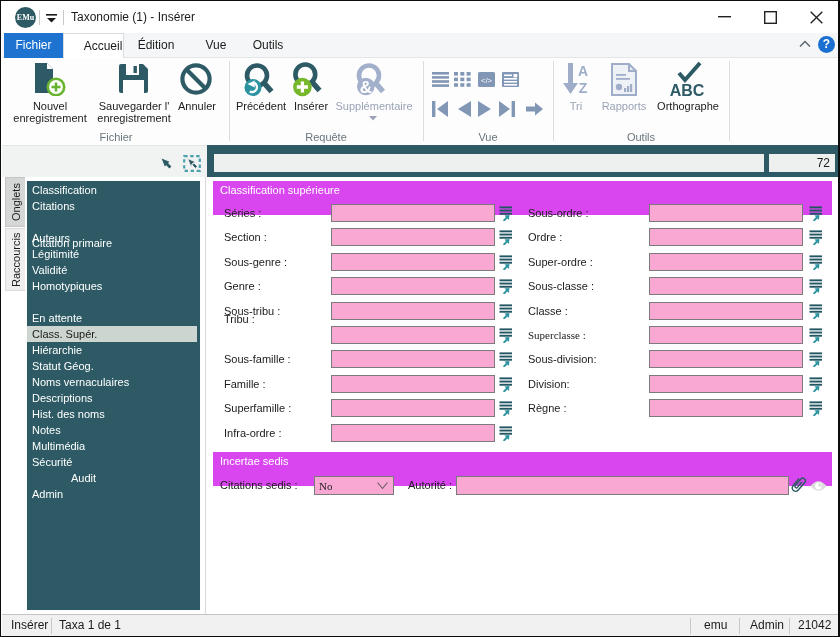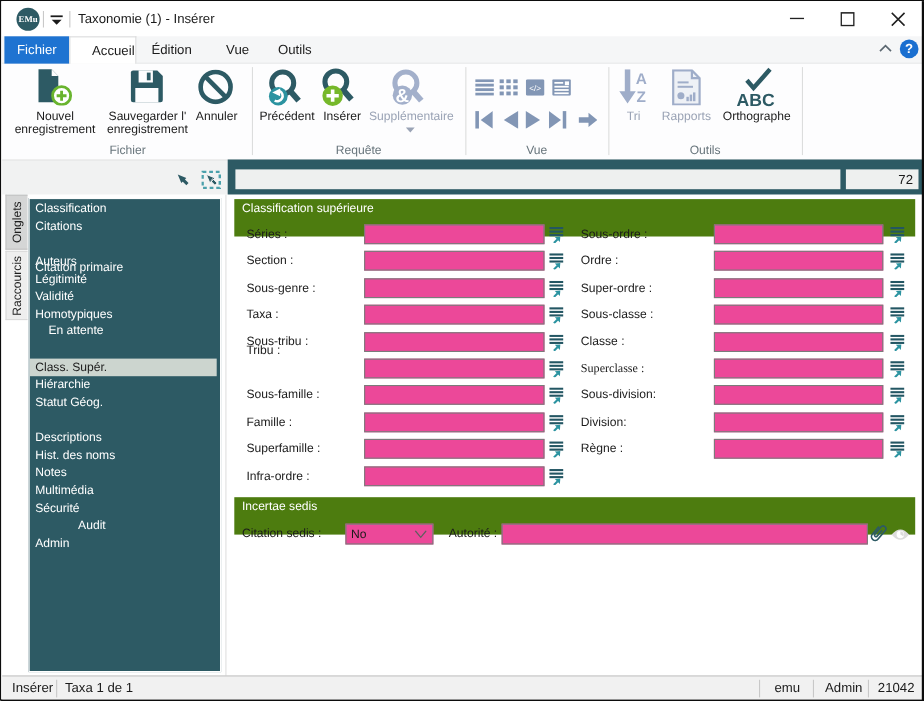--- a/index.html
+++ b/index.html
@@ -49,23 +49,23 @@
   .vtab { position:absolute; left:3px; width:20px; text-align:center; }
   .vtab span { display:inline-block; writing-mode:vertical-rl; transform:rotate(180deg); white-space:nowrap; font-size:11px; height:100%; line-height:18px; }
   #vtab1 { top:0; height:50px; background:#d5d6d6; border:1px solid #c3c4c4; border-right:none; }
   #vtab2 { top:51px; height:63px; background:#eeeeee; border:1px solid #dadada; border-right:none; }
   #sidepanel { position:absolute; left:24px; top:3px; width:175px; height:431px; background:#2d5a64; border:1px solid #fdfdfd; }
   .sitem { position:absolute; left:0; width:170px; height:16px; line-height:16px; color:#fff; padding-left:5px; }
   .sitem.sel { background:#ccd5cf; color:#1b1b1b; }
 
   
   #form { position:absolute; left:204px; top:0; width:634px; height:438px; background:#fff; }
-  .shead { position:absolute; left:7px; width:619px; height:34px; background:#4d7c0f; color:#fff; line-height:18px; padding-left:7px; }
+  .shead { position:absolute; left:7px; width:619px; height:34px; background:#d946ef; color:#fff; line-height:18px; padding-left:7px; }
   .flabel { position:absolute; height:18px; line-height:18px; }
-  .finput { position:absolute; height:18px; background:#ec4899; border:1px solid #7b7b7b; }
+  .finput { position:absolute; height:18px; background:#f9a8d4; border:1px solid #7b7b7b;font-family:Liberation Serif, serif; }
   .licon { position:absolute; width:14px; height:15px; }
 
   
   #status { position:absolute; left:1px; top:613px; width:838px; height:23px; background:#f1f1f1; border-top:1px solid #c4c4c4; font-size:12px; }
   #status .ssep { position:absolute; top:3px; width:1px; height:16px; background:#c8c8c8; }
   #status div.txt { position:absolute; top:0; line-height:21px; }
 </style>
 </head>
 <body>
 <div id="win">
@@ -261,24 +261,25 @@
     <div class="vtab" id="vtab1"><span>Onglets</span></div>
     <div class="vtab" id="vtab2"><span>Raccourcis</span></div>
     <div id="sidepanel">
         <div class="sitem" style="top: 1px;">Classification</div>
         <div class="sitem" style="top: 17px;">Citations</div>
         <div class="sitem" style="top: 33px; margin-top: 21px;">Citation primaire</div>
         <div class="sitem" style="top: 49px;">Auteurs</div>
         <div class="sitem" style="top: 65px;">Légitimité</div>
         <div class="sitem" style="top: 81px;">Validité</div>
         <div class="sitem" style="top: 97px;">Homotypiques</div>
-        <div class="sitem" style="top: 112px; margin-left: 12px;">En attente</div>
+        <div class="sitem" style="top: 129px;">En attente</div>
         <div class="sitem sel" style="top: 145px;">Class. Supér.</div>
         <div class="sitem" style="top: 161px;">Hiérarchie</div>
         <div class="sitem" style="top: 177px;">Statut Géog.</div>
+        <div class="sitem" style="top: 193px;">Noms vernaculaires</div>
         <div class="sitem" style="top: 209px;">Descriptions</div>
         <div class="sitem" style="top: 225px;">Hist. des noms</div>
         <div class="sitem" style="top: 241px;">Notes</div>
         <div class="sitem" style="top: 257px;">Multimédia</div>
         <div class="sitem" style="top: 273px;">Sécurité</div>
         <div class="sitem" style="top: 289px; margin-left: 39px;">Audit</div>
         <div class="sitem" style="top: 305px;">Admin</div>
       </div>
     <div class="abs" style="left:203px;top:0;width:1px;height:438px;background:#d8d8d8"></div>
     <div id="form">
@@ -342,21 +343,21 @@
         <div class="finput" style="left: 443px; top: 76px; width: 154px;"></div>
         <svg class="licon" viewBox="0 0 14 15" style="left:603px;top:78px">
           <rect x="0.5" y="0.4" width="12.5" height="1.9" fill="#235663"></rect>
           <rect x="0.5" y="3.6" width="12.5" height="1.9" fill="#235663"></rect>
           <rect x="0.5" y="6.8" width="12.5" height="1.9" fill="#235663"></rect>
           <g transform="rotate(45 6.8 12.6)" fill="#2b93a0">
             <rect x="5.9" y="11" width="1.9" height="4.8"></rect>
             <path d="M6.85 7.6 L10.1 11.4 L3.6 11.4 Z"></path>
           </g>
         </svg>
-        <div class="flabel" style="left: 18px; top: 100px;">Taxa :</div>
+        <div class="flabel" style="left: 18px; top: 100px;">Genre :</div>
         <div class="finput" style="left: 125px; top: 100px; width: 164px;"></div>
         <svg class="licon" viewBox="0 0 14 15" style="left:293px;top:102px">
           <rect x="0.5" y="0.4" width="12.5" height="1.9" fill="#235663"></rect>
           <rect x="0.5" y="3.6" width="12.5" height="1.9" fill="#235663"></rect>
           <rect x="0.5" y="6.8" width="12.5" height="1.9" fill="#235663"></rect>
           <g transform="rotate(45 6.8 12.6)" fill="#2b93a0">
             <rect x="5.9" y="11" width="1.9" height="4.8"></rect>
             <path d="M6.85 7.6 L10.1 11.4 L3.6 11.4 Z"></path>
           </g>
         </svg>
@@ -486,21 +487,21 @@
         <svg class="licon" viewBox="0 0 14 15" style="left:293px;top:249px">
           <rect x="0.5" y="0.4" width="12.5" height="1.9" fill="#235663"></rect>
           <rect x="0.5" y="3.6" width="12.5" height="1.9" fill="#235663"></rect>
           <rect x="0.5" y="6.8" width="12.5" height="1.9" fill="#235663"></rect>
           <g transform="rotate(45 6.8 12.6)" fill="#2b93a0">
             <rect x="5.9" y="11" width="1.9" height="4.8"></rect>
             <path d="M6.85 7.6 L10.1 11.4 L3.6 11.4 Z"></path>
           </g>
         </svg>
         <div class="shead" style="top: 275px;">Incertae sedis</div>
-        <div class="flabel" style="left: 14px; top: 299px;">Citation sedis :</div>
+        <div class="flabel" style="left: 14px; top: 299px;">Citations sedis :</div>
         <div class="finput" style="left: 108px; top: 299px; width: 80px; height: 19px;">
           <span style="position:absolute;left:4px;top:0;line-height:18px">No</span>
           <svg style="position:absolute;right:5px;top:5px" width="11" height="8" viewBox="0 0 11 8">
             <path d="M0.5 0.5 L5.5 6.5 L10.5 0.5" fill="none" stroke="#5f5f5f" stroke-width="1.1"></path>
           </svg>
         </div>
         <div class="flabel" style="left: 202px; top: 299px;">Autorité :</div>
         <div class="finput" style="left: 250px; top: 299px; width: 333px; height: 19px;"></div>
         <svg class="abs" viewBox="0 0 17 19" width="17" height="19" style="left:584px;top:298px">
           <g transform="rotate(40 8.5 9.5)">

